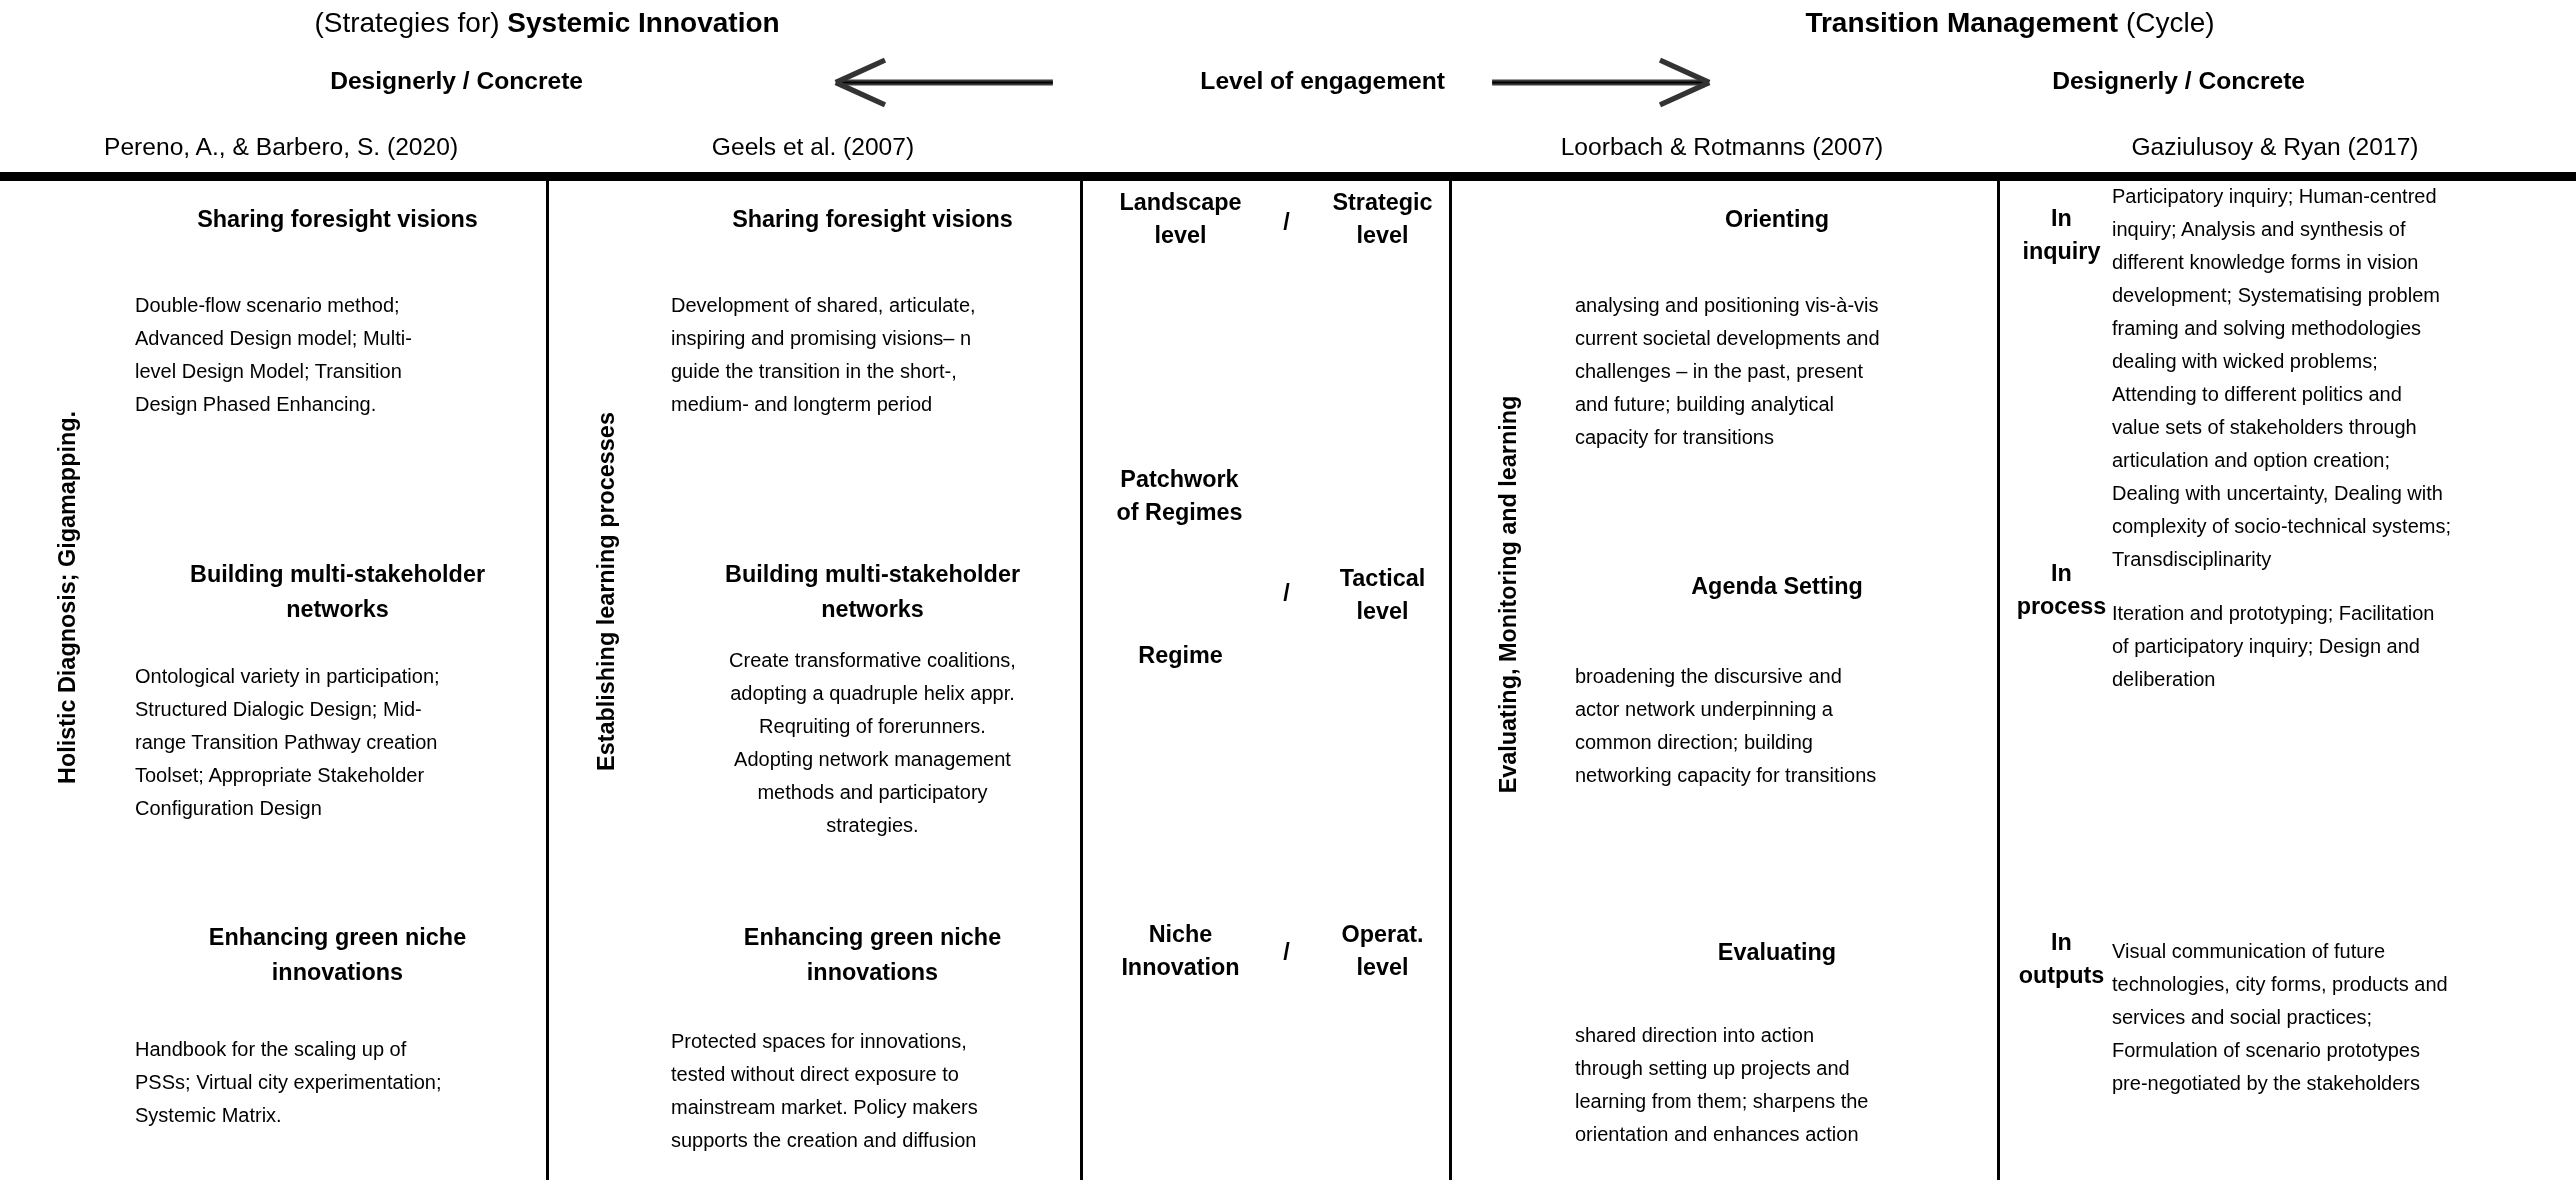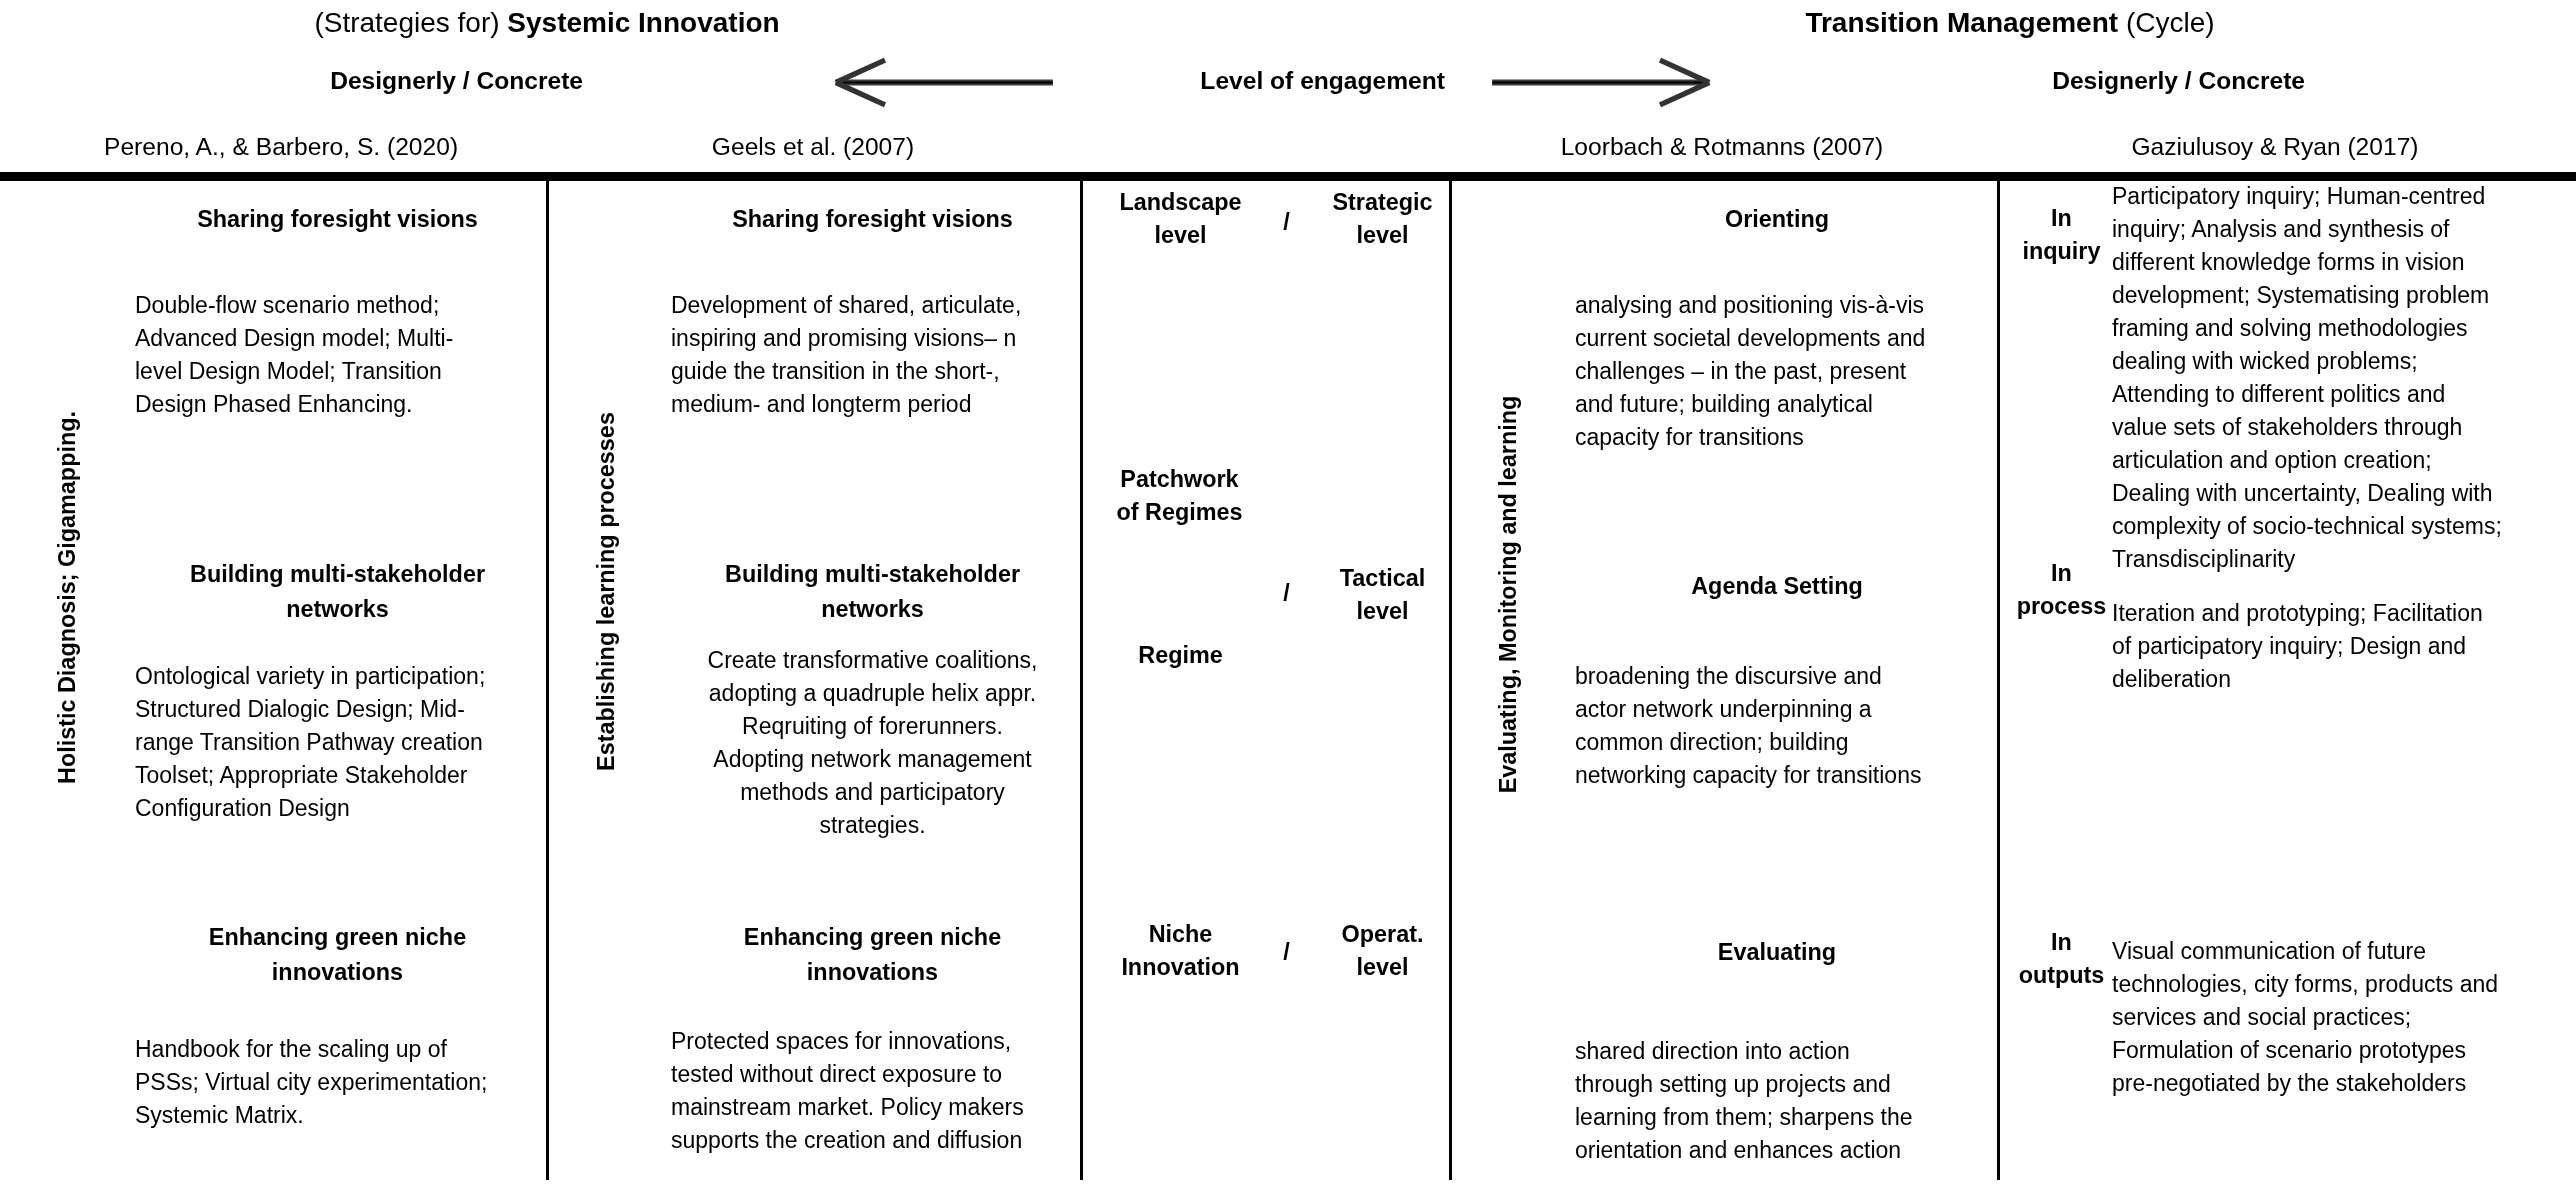--- a/index.html
+++ b/index.html
@@ -4,21 +4,21 @@
 <style>
   html,body{margin:0;padding:0;background:#fff;}
   .page{position:relative;width:2576px;height:1187px;background:#ffffff;
         font-family:"Liberation Sans", sans-serif;color:#000;overflow:hidden;}
   .abs{position:absolute;}
   .title{font-size:28px;line-height:35px;text-align:center;white-space:pre;}
   .b{font-weight:bold;margin-top:24px;}
   .sub{font-weight:bold;font-size:24.6px;line-height:29px;text-align:right;white-space:pre;}
   .cite{font-size:24.6px;line-height:29px;text-align:center;white-space:pre;}
   .h{font-weight:bold;font-size:23.4px;line-height:35px;text-align:center;white-space:pre;}
-  .p{font-size:23px;line-height:33px;text-align:left;white-space:pre;}
+  .p{font-size:20px;line-height:33px;text-align:left;white-space:pre;}
   .lbl{font-weight:bold;font-size:23.4px;line-height:33px;text-align:center;white-space:pre;}
   .vlabel{font-weight:bold;font-size:23.4px;line-height:33px;text-align:center;white-space:pre;
           transform:rotate(-90deg);}
   .hline{background:#000000;}
   .vline{width:2.9px;background:#000000;}
 </style>
 </head>
 <body>
 
 <div class="page">
@@ -134,21 +134,21 @@
 capacity for transitions</div>
   <div class="abs h" style="left:1575px;top:202px;width:404px;">Orienting</div>
 
   <div class="abs h" style="left:1575px;top:569px;width:404px;">Agenda Setting</div>
   <div class="abs p" style="left:1575px;top:660px;width:404px;">broadening the discursive and
 actor network underpinning a
 common direction; building
 networking capacity for transitions</div>
 
   <div class="abs h" style="left:1575px;top:935px;width:404px;">Evaluating</div>
-  <div class="abs p" style="left:1575px;top:1019px;width:404px;margin-top:16px;">shared direction into action
+  <div class="abs p" style="left:1575px;top:1019px;width:404px;">shared direction into action
 through setting up projects and
 learning from them; sharpens the
 orientation and enhances action</div>
 
   <div class="abs lbl" style="left:2009px;top:202px;width:105px;">In
 inquiry</div>
   <div class="abs p" style="left:2112px;top:180px;width:457px;">Participatory inquiry; Human-centred
 inquiry; Analysis and synthesis of
 different knowledge forms in vision
 development; Systematising problem

